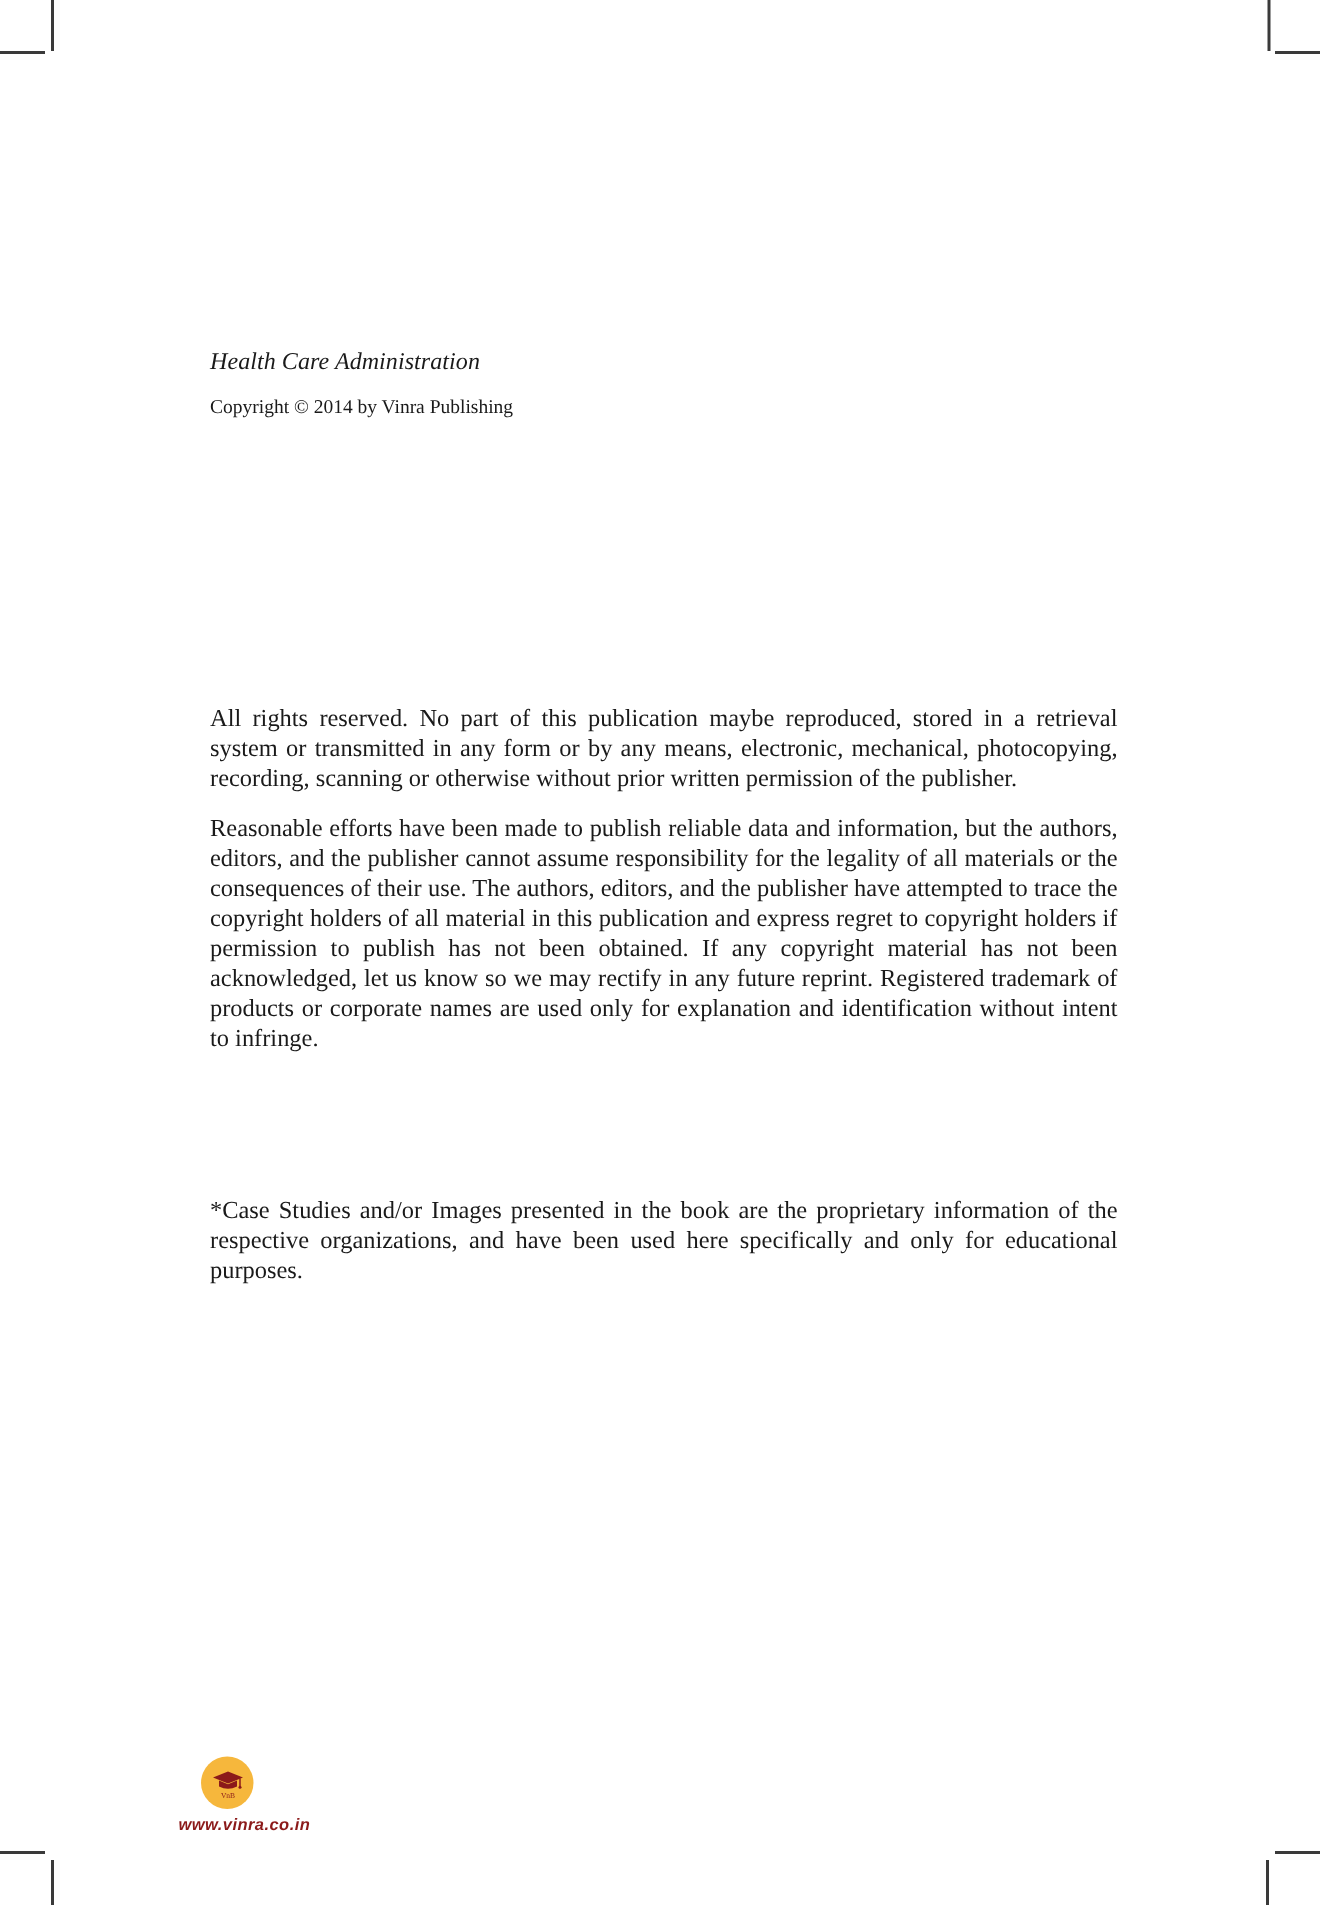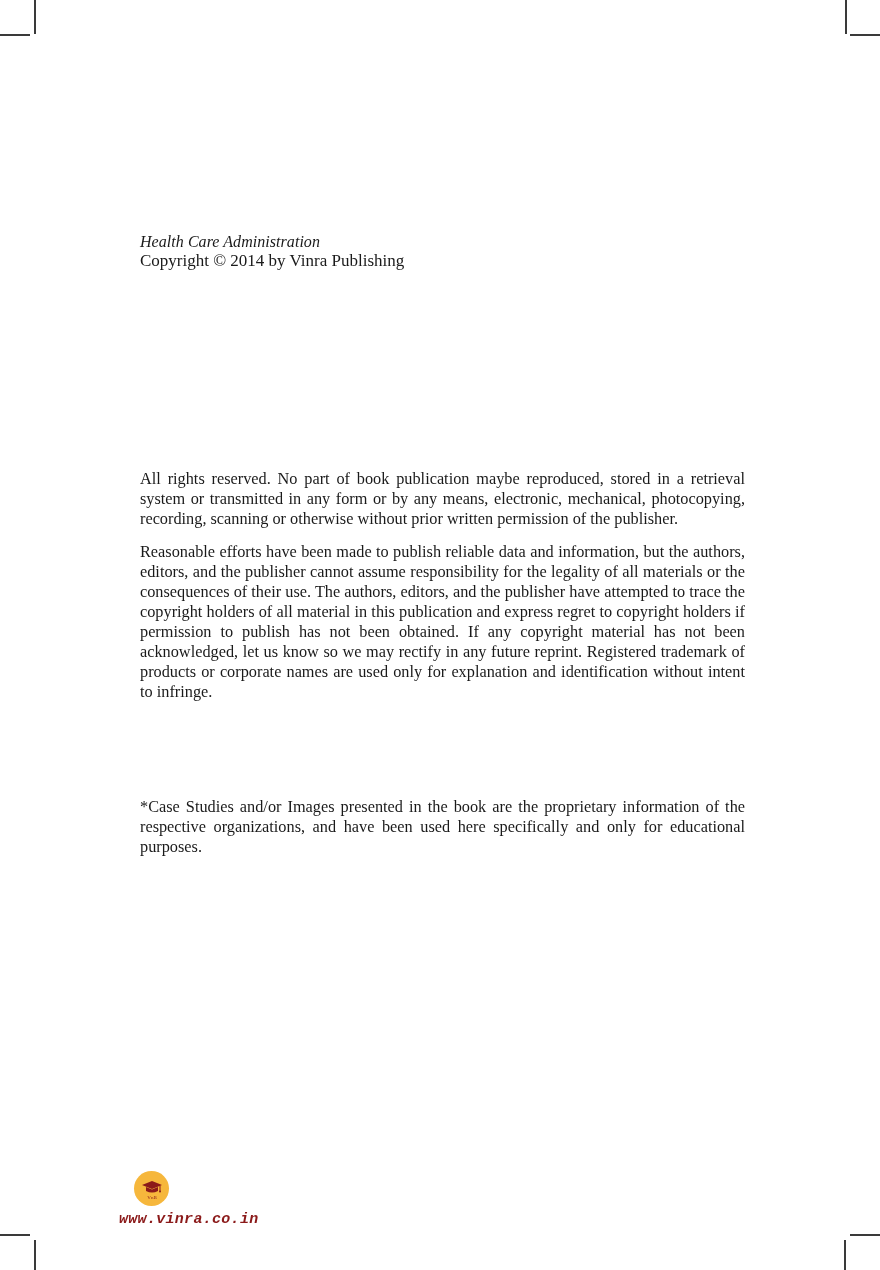--- a/index.html
+++ b/index.html
@@ -27,22 +27,22 @@
       left: 140px;
       top: 232px;
       font-style: italic;
       font-size: 16px;
       line-height: 20px;
       letter-spacing: 0.05px;
     }
     .copyright {
       position: absolute;
       left: 140px;
-      top: 251px;
-      font-size: 17px;
+      top: 261px;
+      font-size: 13px;
       line-height: 20px;
     }
     .body-text {
       position: absolute;
       left: 140px;
       width: 605px;
       font-size: 16.3px;
       line-height: 20px;
       text-align: justify;
       hyphens: manual;
@@ -61,44 +61,44 @@
       background: #f6b73c;
       display: flex;
       align-items: center;
       justify-content: center;
     }
     .logo svg { display: block; }
     .website {
       position: absolute;
       left: 119px;
       top: 1211px;
-      font-family: Liberation Mono, monospace;
+      font-family: Liberation Sans, sans-serif;
       font-style: italic;
       font-weight: bold;
-      font-size: 15px;
+      font-size: 11px;
       color: #8b1a1a;
       letter-spacing: 0.3px;
     }
   </style>
 </head>
 <body>
 
 <div class="crop v" style="left:34px; top:0;"></div>
 <div class="crop h" style="left:0; top:34px;"></div>
 <div class="crop v" style="left:845px; top:0;"></div>
 <div class="crop h" style="left:850px; top:34px;"></div>
 <div class="crop v" style="left:34px; top:1240px; height:30px;"></div>
 <div class="crop h" style="left:0; top:1234px;"></div>
 <div class="crop v" style="left:844px; top:1240px; height:30px;"></div>
 <div class="crop h" style="left:850px; top:1234px;"></div>
 
 <div class="title">Health Care Administration</div>
 <div class="copyright">Copyright © 2014 by Vinra Publishing</div>
 
-<div class="body-text p1">All rights reserved. No part of book publication maybe reproduced, stored in a retrieval system or transmitted in any form or by any means, electronic, mechanical, photocopying, recording, scanning or otherwise without prior written permission of the publisher.</div>
+<div class="body-text p1">All rights reserved. No part of this publication maybe reproduced, stored in a retrieval system or transmitted in any form or by any means, electronic, mechanical, photocopying, recording, scanning or otherwise without prior written permission of the publisher.</div>
 <div class="body-text p2">Reasonable efforts have been made to publish reliable data and information, but the authors, editors, and the publisher cannot assume responsibility for the legality of all materials or the consequences of their use. The authors, editors, and the publisher have attempted to trace the copyright holders of all material in this publication and express regret to copyright holders if permission to publish has not been obtained. If any copyright material has not been acknowledged, let us know so we may rectify in any future reprint. Registered trademark of products or corporate names are used only for explanation and identification without intent to infringe.</div>
 <div class="body-text p3">*Case Studies and/or Images presented in the book are the proprietary information of the respective organizations, and have been used here specifically and only for educational purposes.</div>
 
 <div class="logo">
   <span>
     <svg width="22" height="22" viewBox="0 0 22 22">
       <polygon points="11,3 21,7 11,11 1,7" fill="#8b1a1a"></polygon>
       <path d="M5,9 L5,13 Q11,16 17,13 L17,9 L11,11.5 Z" fill="#8b1a1a"></path>
       <line x1="19" y1="7.5" x2="19" y2="13" stroke="#8b1a1a" stroke-width="1"></line>
       <circle cx="19" cy="13.5" r="1" fill="#8b1a1a"></circle>

